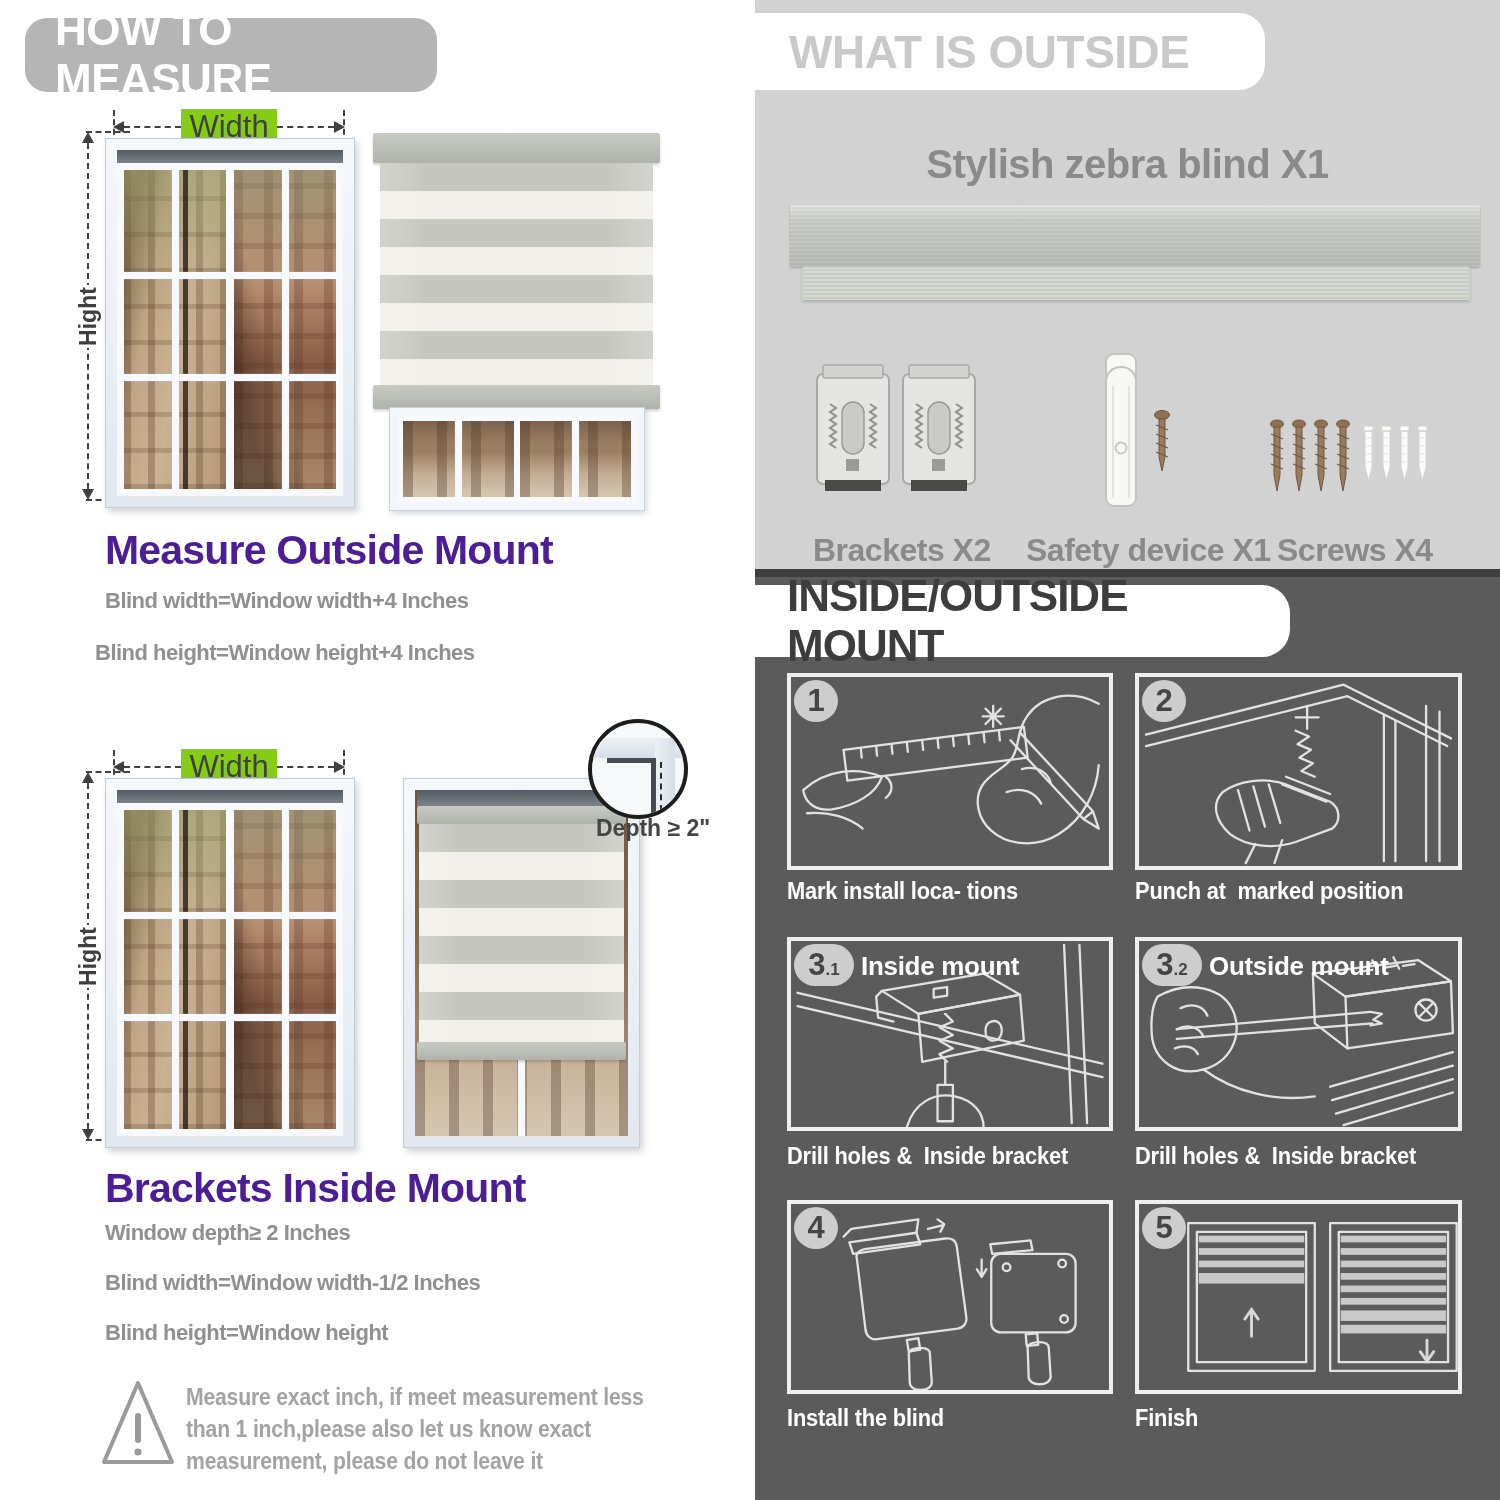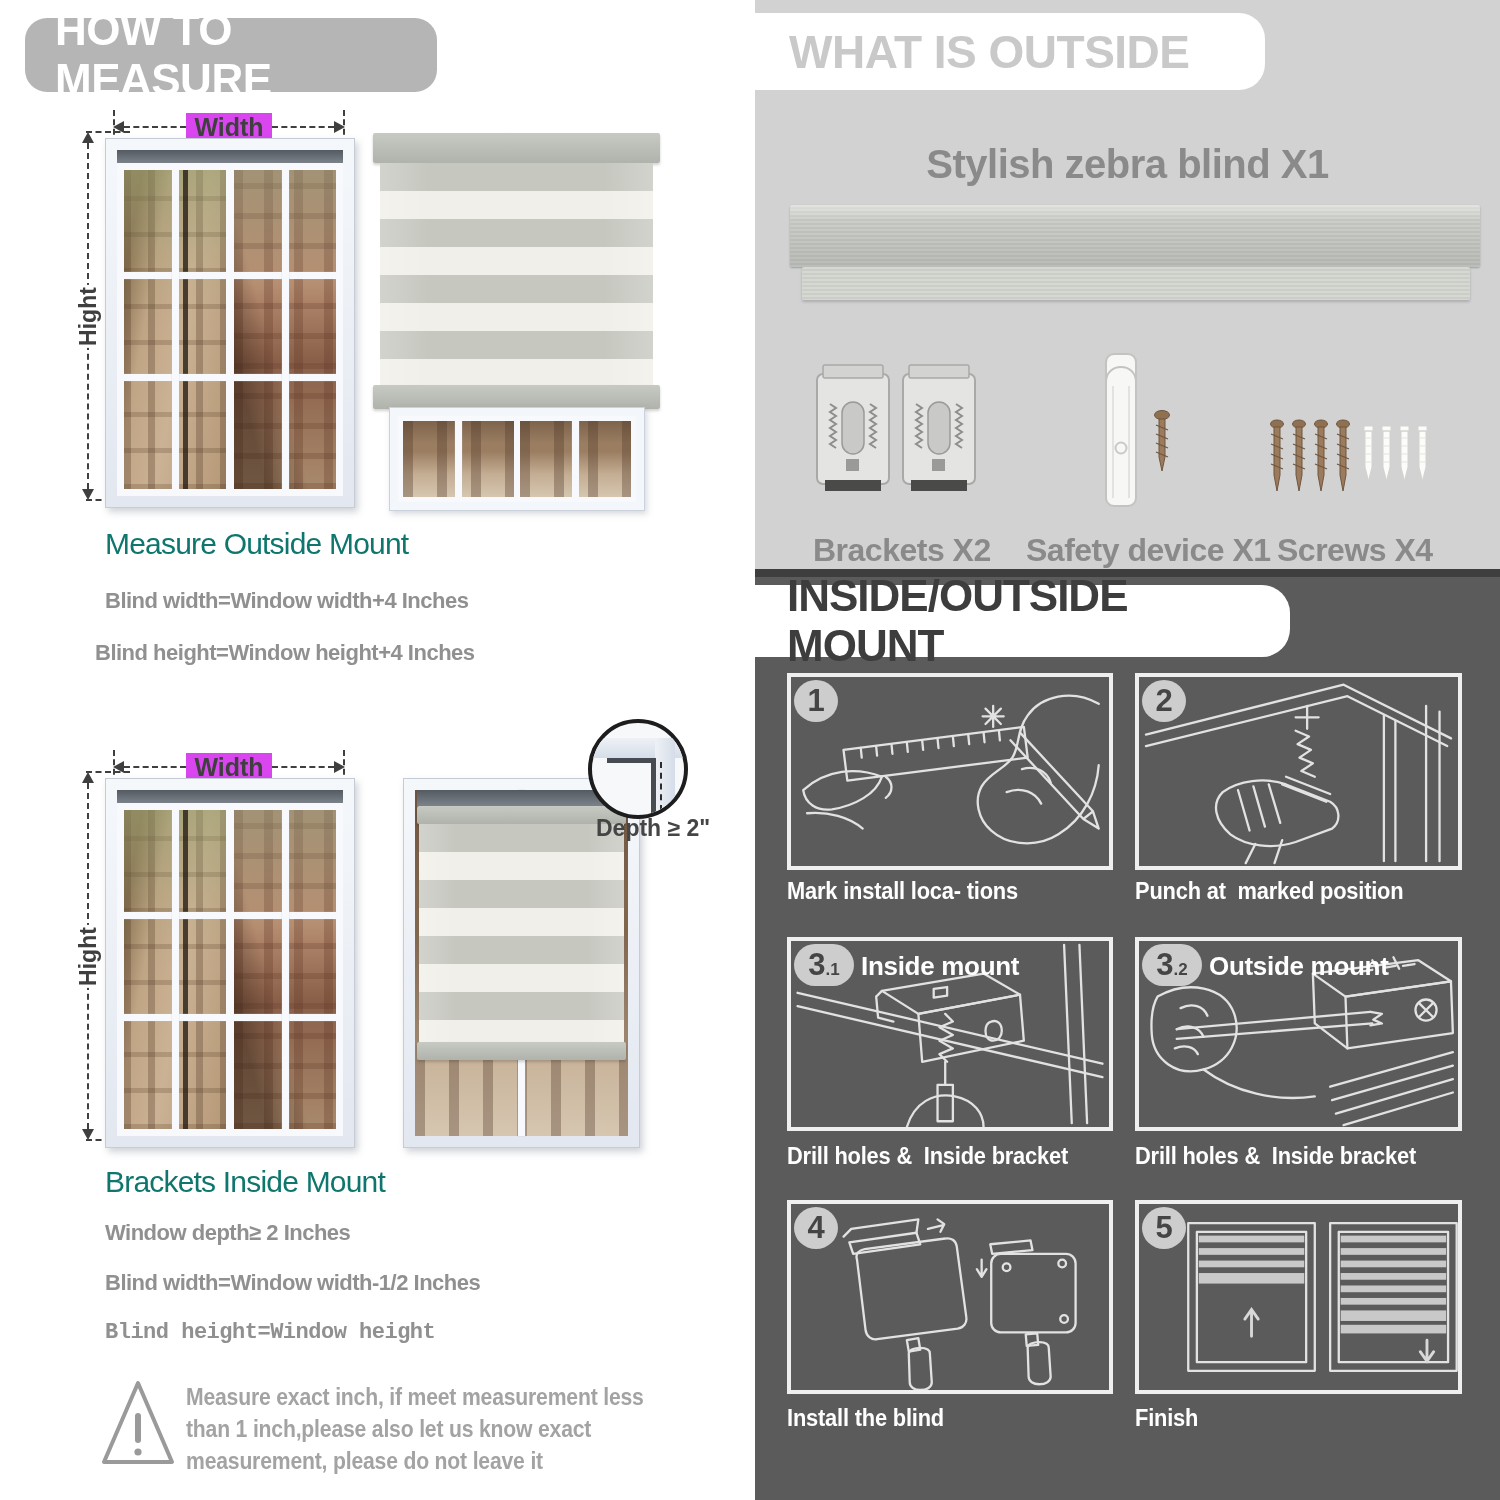--- a/index.html
+++ b/index.html
@@ -9,27 +9,27 @@
   }
   .abs { position:absolute; }
 
   
   .badge-left {
     left:25px; top:18px; width:412px; height:74px; background:#b5b5b5;
     border-radius:22px; display:flex; align-items:center; padding-left:30px;
     box-sizing:border-box; color:#ffffff; font-size:44px; font-weight:700;
     letter-spacing:-0.5px;
   }
-  .sec-title { color:#0f766e; font-size:30px; font-weight:400; letter-spacing:-0.8px; white-space:nowrap; }
+  .sec-title { color:#4c1d95; font-size:41px; font-weight:700; letter-spacing:-0.8px; white-space:nowrap; }
   .formula  { color:#909090; font-size:22px; font-weight:700; letter-spacing:-0.5px; white-space:nowrap; }
 
   
   .dimw { position:absolute; display:flex; align-items:center; height:18px; }
   .dimw .dash { flex:1; border-top:2px dashed #3f3f3f; }
-  .dimlabel { padding:0 8px; font-weight:700; font-size:25px; color:#3f3f3f; background:#d946ef; }
+  .dimlabel { padding:0 8px; font-weight:400; font-size:31px; color:#3f3f3f; background:#84cc16; }
   .ar { width:0; height:0; border-top:6px solid transparent; border-bottom:6px solid transparent; }
   .ar.l { border-right:11px solid #3f3f3f; }
   .ar.r { border-left:11px solid #3f3f3f; }
   .dimw .guide { position:absolute; top:-8px; height:34px; border-left:2px dashed #3f3f3f; }
   .dimw .gl { left:0; } .dimw .gr { right:0; }
 
   .dimh { position:absolute; width:20px; display:flex; flex-direction:column; align-items:center; }
   .dimh .vdash { flex:1; border-left:2px dashed #3f3f3f; }
   .aru { width:0;height:0; border-left:6px solid transparent; border-right:6px solid transparent; border-bottom:11px solid #3f3f3f; }
   .ard { width:0;height:0; border-left:6px solid transparent; border-right:6px solid transparent; border-top:11px solid #3f3f3f; }
@@ -260,21 +260,21 @@
     <div class="band-h"></div>
     <div class="band-v"></div>
     <div class="dark-l"></div>
     <div class="dash-v"></div>
   </div>
   <div class="abs depth-label" style="left:596px; top:815px;">Depth ≥ 2"</div>
 
   <div class="abs sec-title" style="left:105px; top:1165px;">Brackets Inside Mount</div>
   <div class="abs formula" style="left:105px; top:1220px;">Window depth≥ 2 Inches</div>
   <div class="abs formula" style="left:105px; top:1270px;">Blind width=Window width-1/2 Inches</div>
-  <div class="abs formula" style="left:105px; top:1320px;font-family:Liberation Mono, monospace;">Blind height=Window height</div>
+  <div class="abs formula" style="left:105px; top:1320px;">Blind height=Window height</div>
 
   <svg class="abs" style="left:100px; top:1378px;" width="76" height="90" viewBox="0 0 76 90">
     <polygon points="38,5 72,84 4,84" fill="none" stroke="#9a9a9a" stroke-width="4" stroke-linejoin="round"></polygon>
     <line x1="38" y1="38" x2="38" y2="62" stroke="#9a9a9a" stroke-width="6" stroke-linecap="round"></line>
     <circle cx="38" cy="74" r="3.6" fill="#9a9a9a"></circle>
   </svg>
   <div class="abs note-text" style="left:186px; top:1381px;">Measure exact inch, if meet measurement less
 than 1 inch,please also let us know exact
 measurement, please do not leave it</div>
 

